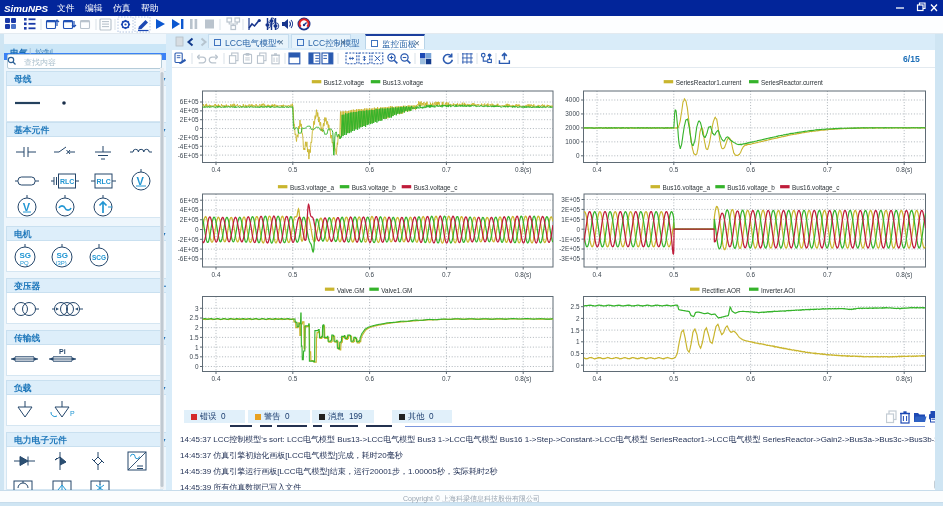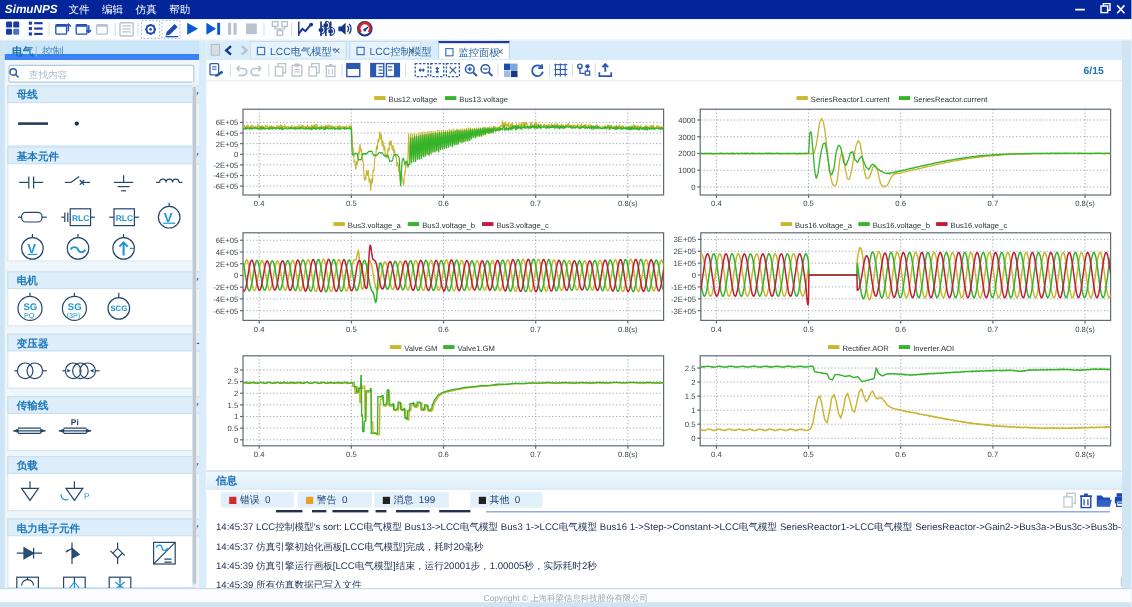--- a/index.html
+++ b/index.html
@@ -3,21 +3,21 @@
 <style>
 * { margin:0; padding:0; box-sizing:border-box; }
 html,body { width:943px; height:506px; font-family:"Liberation Sans", sans-serif; overflow:hidden; }
 body { background:#cfe5f3; position:relative; }
 .abs { position:absolute; }
 .titlebar { left:0; top:0; width:943px; height:16px; background:#02259a; }
 .logo { position:absolute; left:4px; top:2.5px; color:#fff; font-size:9.8px; font-weight:bold; font-style:italic; }
 .menu { position:absolute; top:3px; color:#fff; font-size:8.8px; }
 .toolbar1 { left:0; top:16px; width:943px; height:18px; background:#fdfeff; border-bottom:1px solid #e3eaf0; }
 .leftpanel { left:4px; top:34px; width:162px; height:456px; background:#eef6fc; }
-.lp-tabs { position:absolute; left:0; top:0; width:162px; height:16px; background:#cbe6f7; font-size:9px; color:#1a6eb5; border-bottom:5px solid #3b82f6;text-decoration:underline;}
+.lp-tabs { position:absolute; left:0; top:10px; width:162px; height:16px; background:#cbe6f7; font-size:9px; color:#1a6eb5; border-bottom:7px solid #3b82f6;text-decoration:underline;}
 .searchbox { position:absolute; left:3px; top:20px; width:155px; height:15px; background:#fff; border:1px solid #b4cbd9; border-radius:2px; font-size:8px; color:#a9bfcc; }
 .section-h { position:absolute; left:2px; width:169px; height:15px; background:#ddeefa; color:#1f78bb; font-weight:bold; font-size:8.8px; line-height:15px; padding-left:7px; border:1px solid #c9e0f0; }
 .section-b { position:absolute; left:2px; width:157px; background:#fff; border:1px solid #d5e6f2; border-top:none; }
 .arr { position:absolute; right:7px; top:0px; color:#1a6eb5; font-size:7px; }
 .splitter { left:166px; top:34px; width:6px; height:456px; background:#d9ecf9; }
 .main { left:172px; top:34px; width:763px; height:456px; background:#fff; overflow:hidden; }
 .tabbar { position:absolute; left:0; top:0; width:767px; height:16px; background:#d9ecf9; }
 .tab { position:absolute; top:0; font-size:8.6px; color:#2b66a8; }
 .tabtxt { position:absolute; left:16px; top:2.5px; white-space:nowrap; }
 .tabicon { position:absolute; left:5px; top:4px; width:7px; height:7px; border:1.2px solid #4b8cc8; }
@@ -369,21 +369,20 @@
         <span class="tabicon" style="border-color:#3f74c0"></span>
         <span class="tabtxt">监控面板</span>
         <span class="tabx">✕</span>
       </div>
   </div>
   <div class="toolbar2"></div>
   <span style="position:absolute;left:700px;top:36px;font-size:8.3px;color:#9aaab8;">波形图</span>
   <span style="position:absolute;left:731px;top:20px;font-size:8.6px;color:#1d6fb8;font-weight:bold;">6/15</span>
   <div class="chartarea"></div>
   <div class="infopanel">
-    <div class="info-h">信息</div>
     <div class="chip" style="left:12px;top:18px;width:61px;"><span class="sq" style="background:#d42a2a"></span>错误&nbsp;&nbsp;0</div>
     <div class="chip" style="left:76px;top:18px;width:62px;"><span class="sq" style="background:#e8a020"></span>警告&nbsp;&nbsp;0</div>
     <div class="chip" style="left:140px;top:18px;width:62px;"><span class="sq" style="background:#222"></span>消息&nbsp;&nbsp;199</div>
     <div class="chip" style="left:220px;top:18px;width:60px;"><span class="sq" style="background:#222"></span>其他&nbsp;&nbsp;0</div>
     <svg width="60" height="14" style="position:absolute;left:714px;top:18px;">
       <g transform="translate(0,1)">
           <rect x="3" y="0" width="7" height="8.5" fill="none" stroke="#c3ccd4" stroke-width="1.2"></rect>
           <rect x="0.5" y="3" width="7" height="8.5" fill="#fff" stroke="#c3ccd4" stroke-width="1.2"></rect>
         </g>
       <g transform="translate(14,1)">

